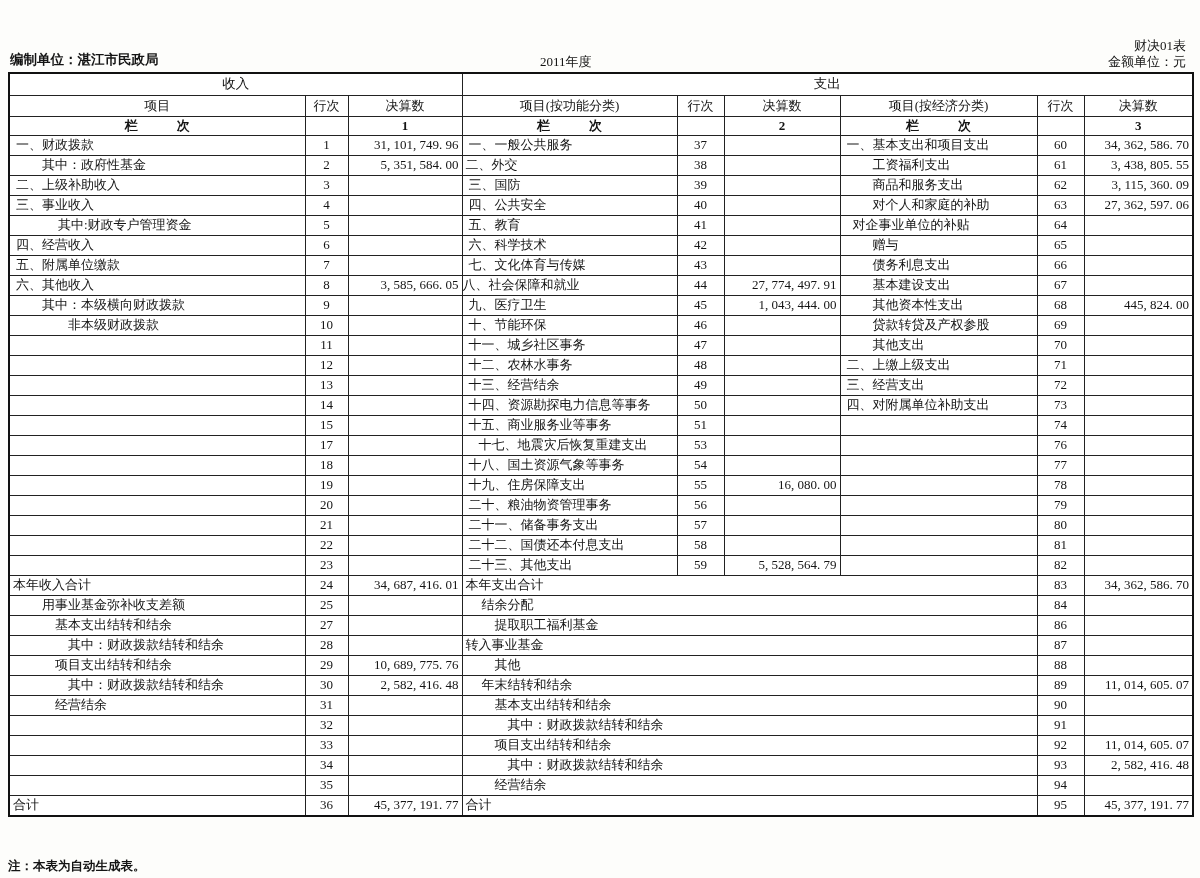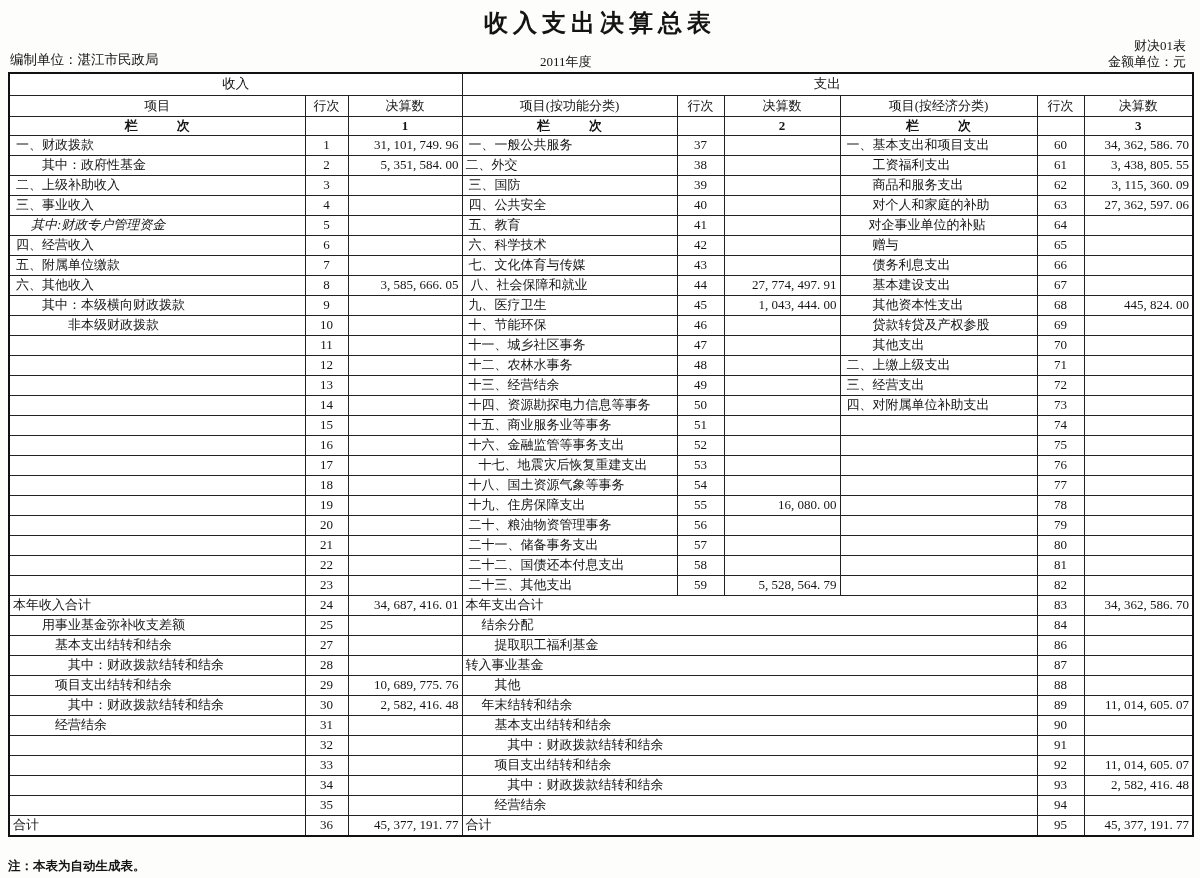--- a/index.html
+++ b/index.html
@@ -20,21 +20,21 @@
   .form-no{
     position:absolute;top:37px;right:14px;
     font-size:13px;text-align:right;
   }
   .unit-note{
     position:absolute;top:53px;right:14px;
     font-size:13px;text-align:right;
   }
   .prepared-by{
     position:absolute;top:51px;left:10px;
-    font-size:13.5px;font-weight:normal;
+    font-size:13.5px;font-weight:bold;
   }
   .fiscal-year{
     position:absolute;top:53px;left:540px;
     font-size:13px;
   }
   table.main{
     position:absolute;top:72px;left:8px;
     width:1184px;
     border-collapse:collapse;
     table-layout:fixed;
@@ -62,21 +62,20 @@
   .footnote{
     position:absolute;top:858px;left:8px;
     font-size:12.5px;font-weight:bold;
   }
 </style>
 </head>
 <body>
 
 <div class="page">
 
-  <div class="doc-title">收入支出决算总表</div>
   <div class="form-no">财决01表</div>
   <div class="unit-note">金额单位：元</div>
   <div class="prepared-by">编制单位：湛江市民政局</div>
   <div class="fiscal-year">2011年度</div>
 
   <table class="main">
     <colgroup>
       <col style="width:296px">
         <col style="width:43px">
         <col style="width:114px">
@@ -154,27 +153,27 @@
           <td class="num">4</td>
           <td class="amt"></td>
           <td class="lbl" style="padding-left: 6px;">四、公共安全</td>
           <td class="num">40</td>
           <td class="amt"></td>
           <td class="lbl" style="padding-left: 32px;">对个人和家庭的补助</td>
           <td class="num">63</td>
           <td class="amt">27, 362, 597. 06</td>
         </tr>
         <tr>
-          <td class="lbl" style="padding-left: 21px; font-style: italic;">其中:财政专户管理资金</td>
+          <td class="lbl" style="padding-left: 48px;">其中:财政专户管理资金</td>
           <td class="num">5</td>
           <td class="amt"></td>
           <td class="lbl" style="padding-left: 6px;">五、教育</td>
           <td class="num">41</td>
           <td class="amt"></td>
-          <td class="lbl" style="padding-left: 28px;">对企事业单位的补贴</td>
+          <td class="lbl" style="padding-left: 12px;">对企事业单位的补贴</td>
           <td class="num">64</td>
           <td class="amt"></td>
         </tr>
         <tr>
           <td class="lbl" style="padding-left: 6px;">四、经营收入</td>
           <td class="num">6</td>
           <td class="amt"></td>
           <td class="lbl" style="padding-left: 6px;">六、科学技术</td>
           <td class="num">42</td>
           <td class="amt"></td>
@@ -190,21 +189,21 @@
           <td class="num">43</td>
           <td class="amt"></td>
           <td class="lbl" style="padding-left: 32px;">债务利息支出</td>
           <td class="num">66</td>
           <td class="amt"></td>
         </tr>
         <tr>
           <td class="lbl" style="padding-left: 6px;">六、其他收入</td>
           <td class="num">8</td>
           <td class="amt">3, 585, 666. 05</td>
-          <td class="lbl" style="padding-left: 8px; margin-left: 42px;">八、社会保障和就业</td>
+          <td class="lbl" style="padding-left: 0; margin-left: 42px;">八、社会保障和就业</td>
           <td class="num">44</td>
           <td class="amt">27, 774, 497. 91</td>
           <td class="lbl" style="padding-left: 32px;">基本建设支出</td>
           <td class="num">67</td>
           <td class="amt"></td>
         </tr>
         <tr>
           <td class="lbl" style="padding-left: 32px;">其中：本级横向财政拨款</td>
           <td class="num">9</td>
           <td class="amt"></td>
@@ -276,31 +275,20 @@
           <td class="amt"></td>
           <td class="lbl" style="padding-left: 6px;">十五、商业服务业等事务</td>
           <td class="num">51</td>
           <td class="amt"></td>
           <td class="lbl" style="padding-left: 6px;"></td>
           <td class="num">74</td>
           <td class="amt"></td>
         </tr>
         <tr>
           <td class="lbl" style="padding-left: 6px;"></td>
-          <td class="num">16</td>
-          <td class="amt"></td>
-          <td class="lbl" style="padding-left: 6px;">十六、金融监管等事务支出</td>
-          <td class="num">52</td>
-          <td class="amt"></td>
-          <td class="lbl" style="padding-left: 6px;"></td>
-          <td class="num">75</td>
-          <td class="amt"></td>
-        </tr>
-        <tr>
-          <td class="lbl" style="padding-left: 6px;"></td>
           <td class="num">17</td>
           <td class="amt"></td>
           <td class="lbl" style="padding-left: 16px;">十七、地震灾后恢复重建支出</td>
           <td class="num">53</td>
           <td class="amt"></td>
           <td class="lbl" style="padding-left: 6px;"></td>
           <td class="num">76</td>
           <td class="amt"></td>
         </tr>
         <tr>

